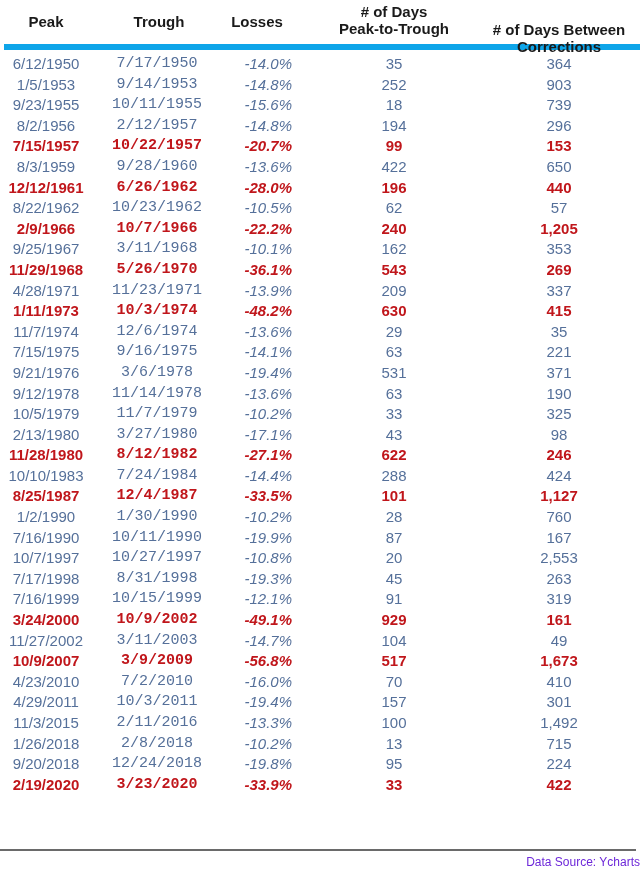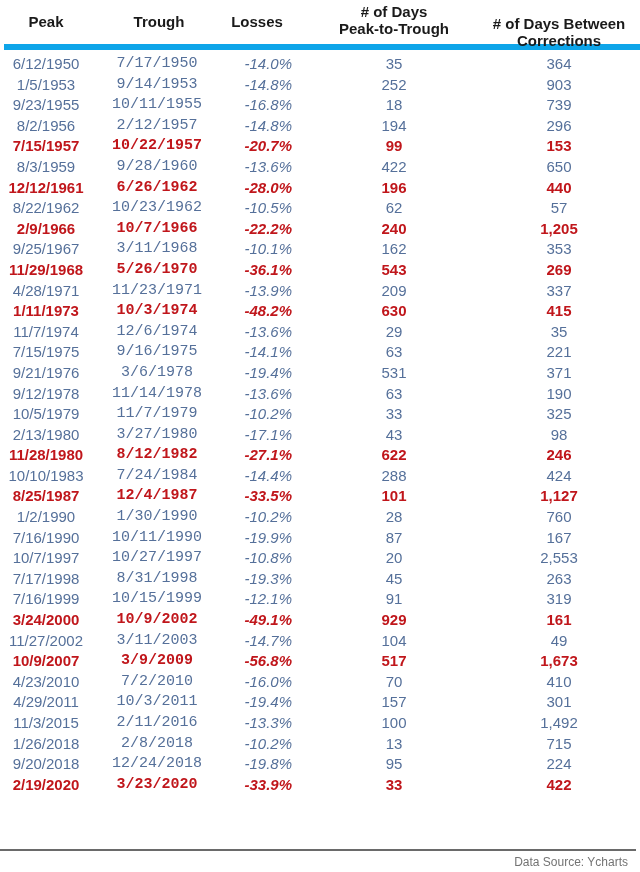--- a/index.html
+++ b/index.html
@@ -18,35 +18,35 @@
   .row { position: relative; height: 20.6px; }
   .row div { position: absolute; top: 0; text-align: center; font-size: 15px; line-height: 20px;
              color: #55709a; white-space: nowrap; }
   .row .c0 { left: -6px; width: 96px; }
   .row .c1 { left: 96px; width: 114px; font-family: Liberation Mono, monospace; }
   .row .c2 { left: 222px; width: 66px; text-align: right; font-style: italic; }
   .row .c3 { left: 330px; width: 120px; }
   .row .c4 { left: 490px; width: 130px; }
   .row.hl div { color: #c0161b; font-weight: bold; }
   .rule { position: absolute; left: 0; top: 849px; width: 636px; height: 2px; background: #6a6a6a; }
-  .src { position: absolute; right: 12px; top: 855px; font-size: 12px; color: #737373; }
+  .src { position: absolute; right: 0; top: 855px; font-size: 12px; color: #6d28d9; }
 </style>
 </head>
 <body>
 
 <div class="wrap">
   <div class="hdr">
     <div class="c0" style="top:13px">Peak</div>
     <div class="c1" style="top:13px">Trough</div>
     <div class="c2" style="top:13px">Losses</div>
     <div class="c3" style="top:3px">
       <span># of Days</span><br>
       <span>Peak-to-Trough</span>
     </div>
-    <div class="c4" style="top:15px">
+    <div class="c4" style="top:21px">
       <span># of Days Between</span><br>
       <span>Corrections</span>
     </div>
   </div>
   <div class="rows" id="rows">
       <div class="row">
         <div class="c0">6/12/1950</div>
         <div class="c1">7/17/1950</div>
         <div class="c2">-14.0%</div>
         <div class="c3">35</div>
@@ -55,21 +55,21 @@
       <div class="row">
         <div class="c0">1/5/1953</div>
         <div class="c1">9/14/1953</div>
         <div class="c2">-14.8%</div>
         <div class="c3">252</div>
         <div class="c4">903</div>
       </div>
       <div class="row">
         <div class="c0">9/23/1955</div>
         <div class="c1">10/11/1955</div>
-        <div class="c2">-16.8%</div>
+        <div class="c2">-15.6%</div>
         <div class="c3">18</div>
         <div class="c4">739</div>
       </div>
       <div class="row">
         <div class="c0">8/2/1956</div>
         <div class="c1">2/12/1957</div>
         <div class="c2">-14.8%</div>
         <div class="c3">194</div>
         <div class="c4">296</div>
       </div>

